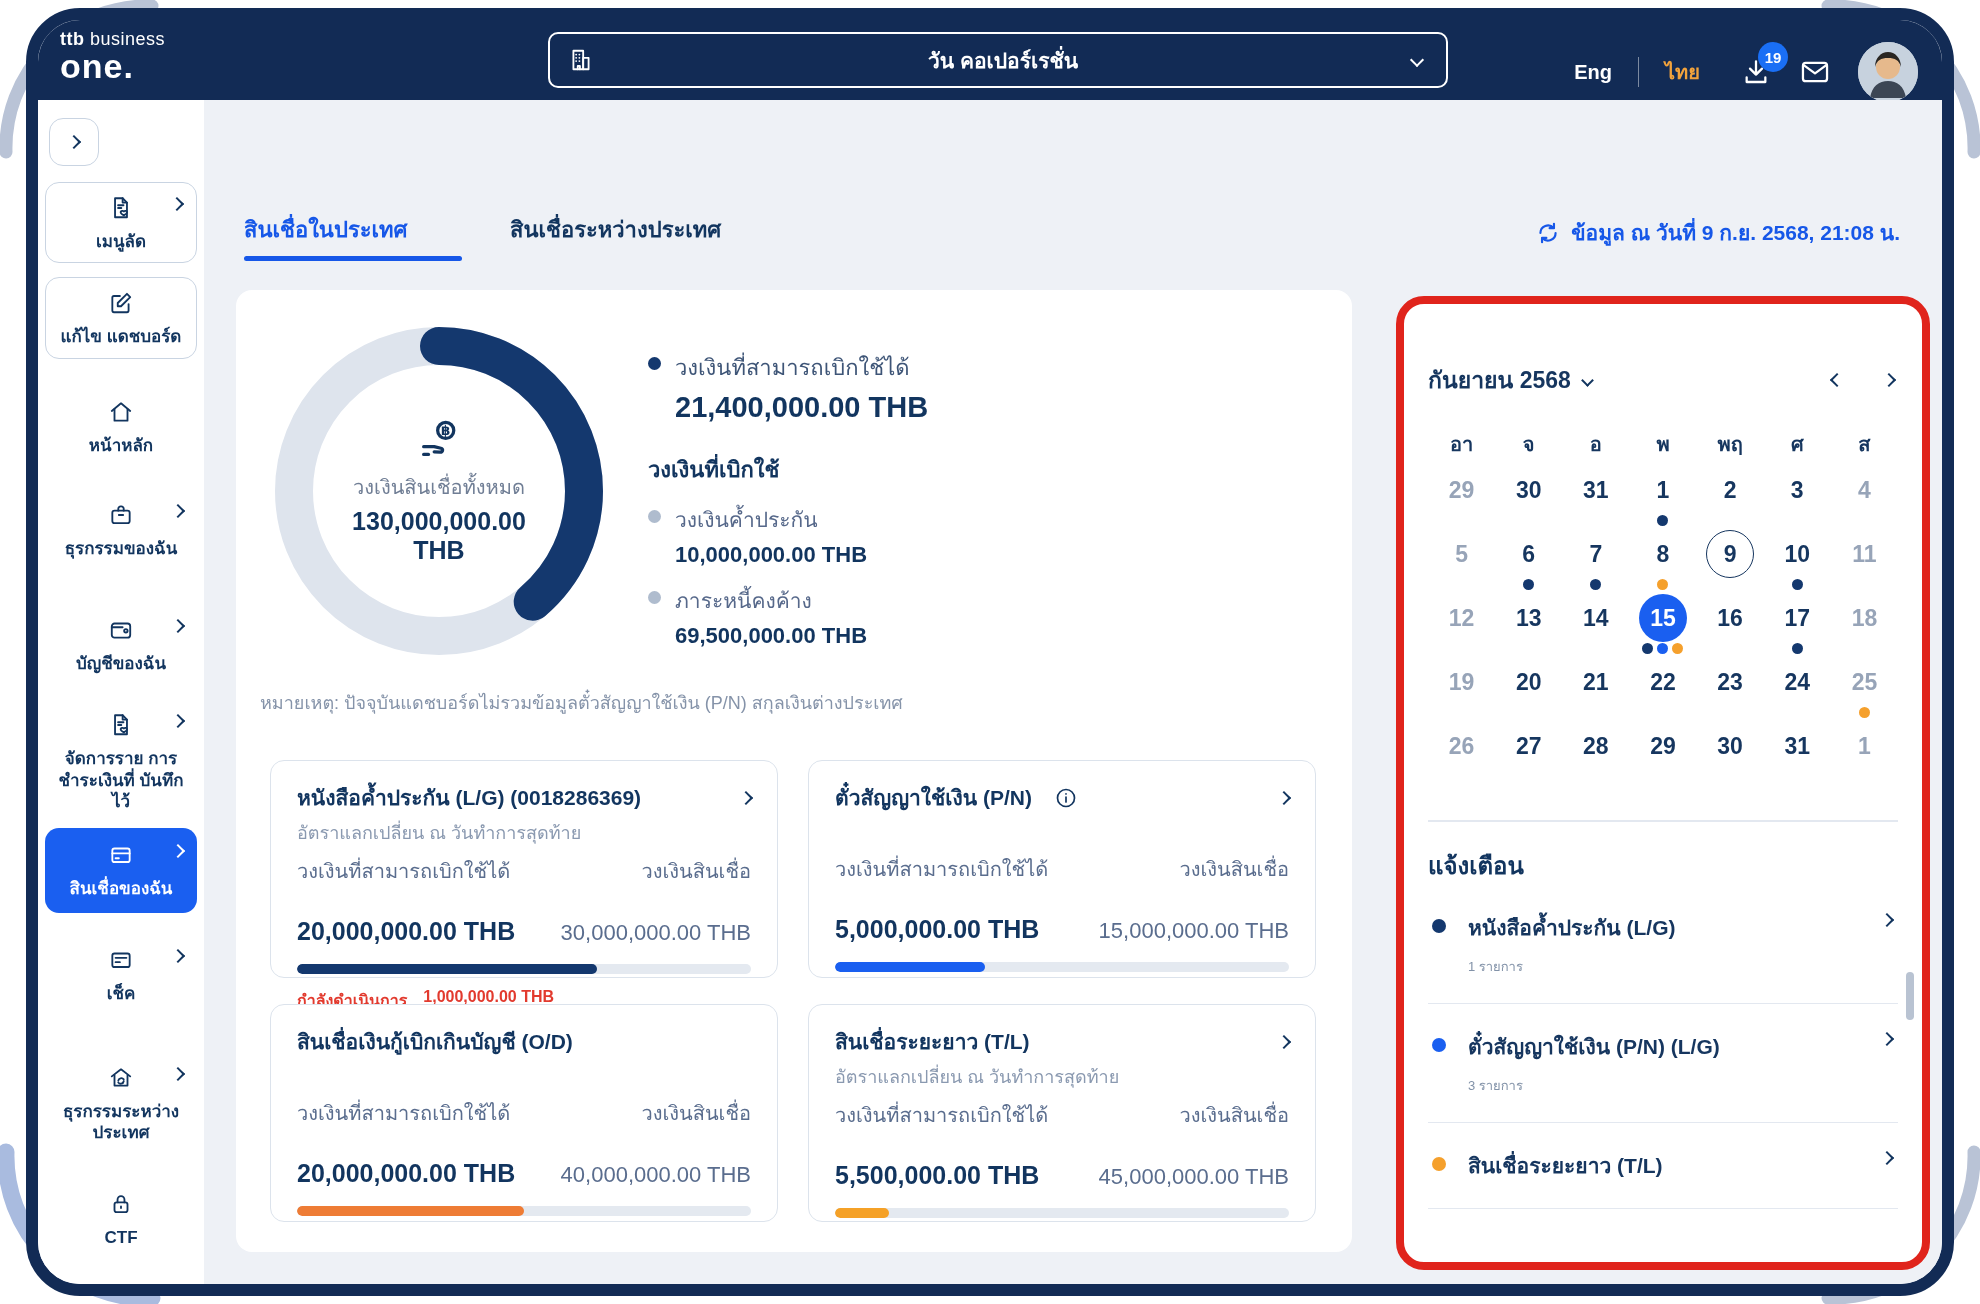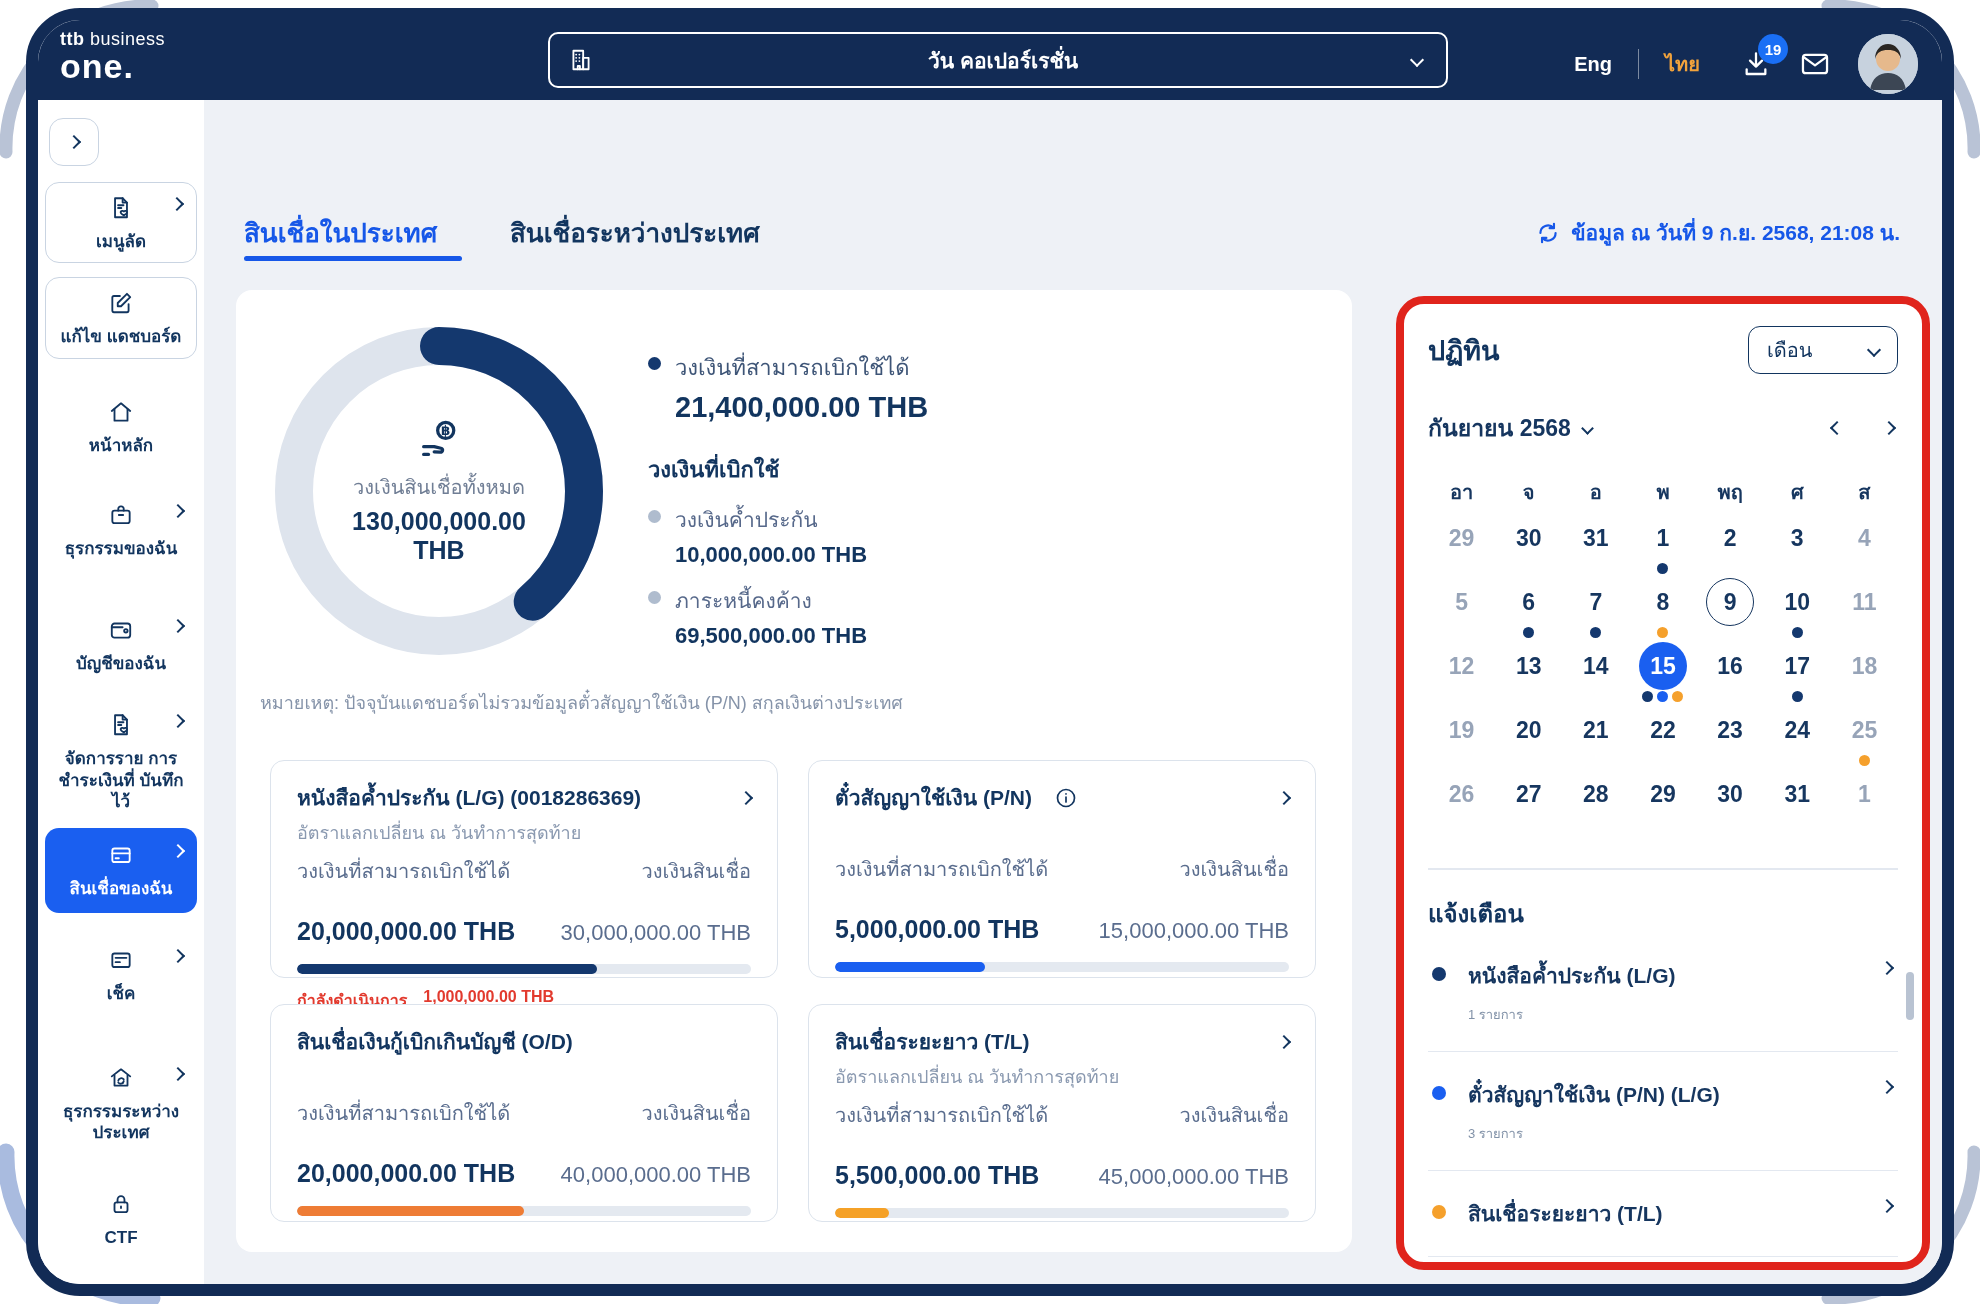--- a/index.html
+++ b/index.html
@@ -15,21 +15,21 @@
 
   
   .topbar { position:absolute; left:0; right:0; top:0; height:80px; background:#122B55; color:#fff; }
   .brand { position:absolute; left:22px; top:10px; line-height:1.05; }
   .brand .b1 { font-size:18px; letter-spacing:.5px; }
   .brand .b1 b { font-weight:800; }
   .brand .b2 { font-size:34px; font-weight:800; letter-spacing:1px; }
   .company-dd { position:absolute; left:510px; top:12px; width:900px; height:56px;
                 border:2px solid #fff; border-radius:10px; display:flex; align-items:center; cursor:pointer; }
   .company-dd .lbl { flex:1; text-align:center; font-size:21px; font-weight:600; }
-  .topbar-right { position:absolute; right:24px; top:4px; height:80px; display:flex; align-items:center; gap:26px; }
+  .topbar-right { position:absolute; right:24px; top:12px; height:80px; display:flex; align-items:center; gap:26px; }
   .lang { font-size:20px; font-weight:600; cursor:pointer; }
   .lang.th { color:#F2A33C; }
   .vdiv { width:1px; height:30px; background:rgba(255,255,255,.45); }
   .iconbtn { position:relative; cursor:pointer; display:flex; align-items:center; }
   .badge { position:absolute; top:-14px; right:-16px; min-width:30px; height:30px; background:#1A6FF5;
            border-radius:999px; color:#fff; font-size:15px; font-weight:700; display:flex; align-items:center; justify-content:center; padding:0 6px; }
   .avatar { width:60px; height:60px; border-radius:50%; overflow:hidden; background:#C9D4E0; cursor:pointer; }
 
   
   .sidebar { position:absolute; left:0; top:80px; bottom:0; width:166px; background:#fff; padding:10px 7px; }
@@ -50,21 +50,21 @@
   .nav-item.active .nav-lbl { color:#fff; }
   .nav-item.active svg { stroke:#fff; }
   svg.ic { width:26px; height:26px; stroke:#12355F; fill:none; stroke-width:1.7; stroke-linecap:round; stroke-linejoin:round; }
   .mt36{margin-top:36px}.mt38{margin-top:38px}.mt50{margin-top:50px}.mt30{margin-top:30px}
   .mt12{margin-top:12px}.mt52{margin-top:52px}.mt40{margin-top:40px}.mt14{margin-top:14px}
 
   
   .main { position:absolute; left:166px; top:80px; right:0; bottom:0; background:#EEF1F6; }
   .breadcrumb-bar { position:absolute; left:0; right:0; top:0; height:52px; background:#E7ECF3; display:flex; align-items:center; }
   .breadcrumb-bar span { margin-left:40px; font-size:21px; font-weight:700; color:#1657E8; }
-  .tab { position:absolute; top:112px; font-size:26px; font-weight:700; cursor:pointer; }
+  .tab { position:absolute; top:112px; font-size:22px; font-weight:700; cursor:pointer; }
   .tab.active { color:#1657E8; }
   .tab.idle { color:#12355F; }
   .tab-underline { position:absolute; top:156px; height:5px; border-radius:3px; background:#1657E8; }
   .refresh-row { position:absolute; right:42px; top:116px; display:flex; align-items:center; gap:10px;
                  color:#1657E8; font-size:21px; font-weight:700; cursor:pointer; }
 
   .panel { position:absolute; left:32px; top:190px; width:1116px; height:962px; background:#fff; border-radius:16px; }
 
   
   .donut-wrap { position:absolute; left:38px; top:36px; width:330px; height:330px; }
@@ -429,27 +429,20 @@
             </div>
             <div class="pbar">
                 <div class="fill-amber" style="width: 12%;"></div>
               </div>
           </div>
 
         </div>
       </div>
 
       <div class="calcard">
-        <div class="cal-head">
-          <span class="cal-title">ปฏิทิน</span>
-          <div class="view-pill">
-            <span>เดือน</span>
-            <span class="chev d"></span>
-          </div>
-        </div>
 
         <div class="month-row">
           <span class="month-lbl">
             <span>กันยายน 2568</span>
             <span class="chev d" style="width:9px;height:9px"></span>
           </span>
           <div class="month-nav">
             <div><span class="chev l"></span></div>
             <div><span class="chev r"></span></div>
           </div>

